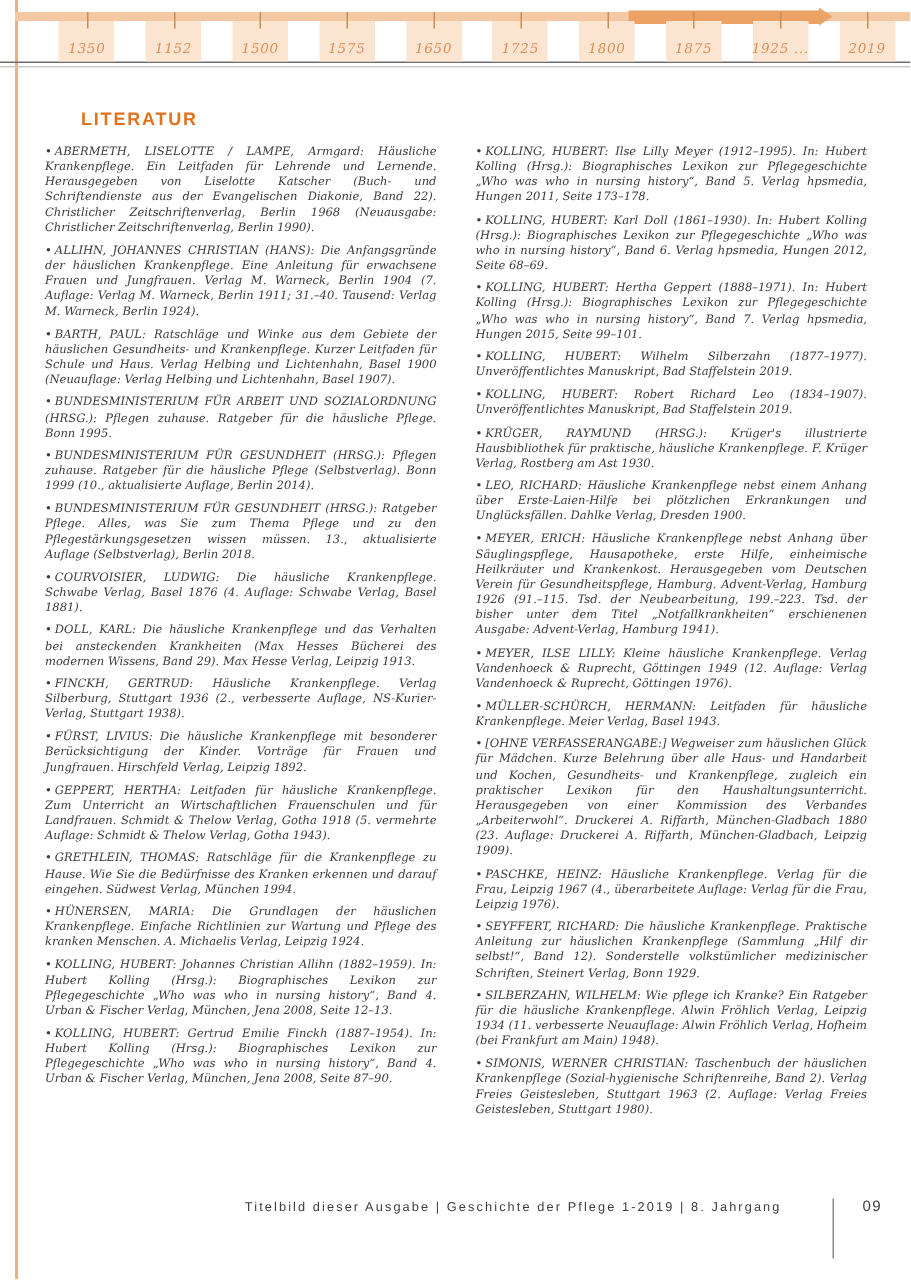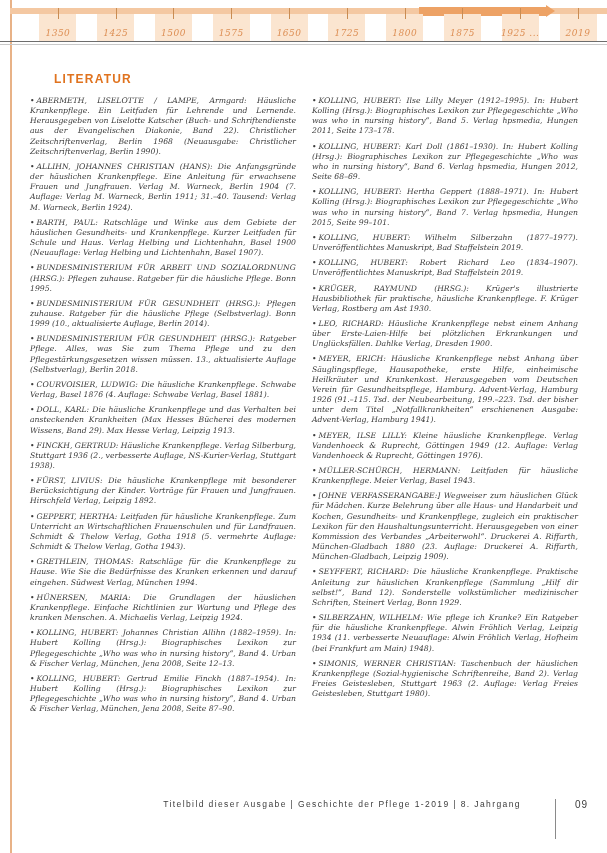--- a/index.html
+++ b/index.html
@@ -19,21 +19,21 @@
   .tl-year{flex:1;position:relative;display:flex;align-items:flex-end;justify-content:center;padding-bottom:3px;}
   .tl-year::before{content:"";position:absolute;left:18%;right:18%;top:0;bottom:0;background:#fbe5d0;z-index:-1;}
   .tick{position:absolute;top:-6px;left:50%;width:1px;height:11px;background:#c98c52;}
   .yr{font-family:"DejaVu Serif",serif;font-style:italic;font-size:9px;color:#dd8f55;letter-spacing:0.5px;}
   .tl-rule-dark{position:absolute;top:41px;left:0;right:0;height:1px;background:#6d6d6d;}
   .tl-rule-light{position:absolute;top:44px;left:0;right:0;height:1px;background:#c9c9c9;}
 
   
   .main{position:absolute;top:72px;left:30px;width:548px;}
   .heading{margin:0 0 10px 24px;font-weight:bold;font-size:12px;letter-spacing:1.2px;color:#e0731f;}
-  .columns{display:flex;gap:16px;}
+  .columns{display:flex;gap:26px;}
   .col{flex:1;min-width:0;}
   .entry{margin:0 0 5px 0;font-family:"DejaVu Serif",serif;font-style:italic;
          font-size:7.7px;line-height:1.32;color:#3b3b3b;text-align:justify;}
   .bullet{margin-right:2px;font-style:normal;}
 
   
   .footer{position:absolute;left:0;right:0;top:799px;height:47px;display:flex;align-items:flex-start;}
   .footer-caption{margin-left:auto;font-size:8.5px;letter-spacing:1.4px;color:#3c3c3c;white-space:nowrap;}
   .footer-divider{width:1px;height:40px;background:#8a8a8a;margin-left:34px;}
   .page-number{width:51px;text-align:center;font-size:10px;letter-spacing:1px;color:#3c3c3c;}
@@ -48,21 +48,21 @@
   <div class="timeline">
     <div class="tl-topbar"></div>
     <div class="tl-highlight"></div>
     <div class="tl-years">
         <div class="tl-year">
         <span class="tick"></span>
         <span class="yr">1350</span>
       </div>
         <div class="tl-year">
         <span class="tick"></span>
-        <span class="yr">1425</span>
+        <span class="yr">1152</span>
       </div>
         <div class="tl-year">
         <span class="tick"></span>
         <span class="yr">1500</span>
       </div>
         <div class="tl-year">
         <span class="tick"></span>
         <span class="yr">1575</span>
       </div>
         <div class="tl-year">
@@ -170,20 +170,23 @@
           <span class="bullet">•</span><span>MEYER, ERICH: Häusliche Krankenpflege nebst Anhang über Säuglingspflege, Hausapotheke, erste Hilfe, einheimische Heilkräuter und Krankenkost. Herausgegeben vom Deutschen Verein für Gesundheitspflege, Hamburg. Advent-Verlag, Hamburg 1926 (91.–115. Tsd. der Neubearbeitung, 199.–223. Tsd. der bisher unter dem Titel „Notfallkrankheiten“ erschienenen Ausgabe: Advent-Verlag, Hamburg 1941).</span>
         </p>
           <p class="entry">
           <span class="bullet">•</span><span>MEYER, ILSE LILLY: Kleine häusliche Krankenpflege. Verlag Vandenhoeck &amp; Ruprecht, Göttingen 1949 (12. Auflage: Verlag Vandenhoeck &amp; Ruprecht, Göttingen 1976).</span>
         </p>
           <p class="entry">
           <span class="bullet">•</span><span>MÜLLER-SCHÜRCH, HERMANN: Leitfaden für häusliche Krankenpflege. Meier Verlag, Basel 1943.</span>
         </p>
           <p class="entry">
           <span class="bullet">•</span><span>[OHNE VERFASSERANGABE:] Wegweiser zum häuslichen Glück für Mädchen. Kurze Belehrung über alle Haus- und Handarbeit und Kochen, Gesundheits- und Krankenpflege, zugleich ein praktischer Lexikon für den Haushaltungsunterricht. Herausgegeben von einer Kommission des Verbandes „Arbeiterwohl“. Druckerei A. Riffarth, München-Gladbach 1880 (23. Auflage: Druckerei A. Riffarth, München-Gladbach, Leipzig 1909).</span>
+        </p>
+          <p class="entry">
+          <span class="bullet">•</span><span>PASCHKE, HEINZ: Häusliche Krankenpflege. Verlag für die Frau, Leipzig 1967 (4., überarbeitete Auflage: Verlag für die Frau, Leipzig 1976).</span>
         </p>
           <p class="entry">
           <span class="bullet">•</span><span>SEYFFERT, RICHARD: Die häusliche Krankenpflege. Praktische Anleitung zur häuslichen Krankenpflege (Sammlung „Hilf dir selbst!“, Band 12). Sonderstelle volkstümlicher medizinischer Schriften, Steinert Verlag, Bonn 1929.</span>
         </p>
           <p class="entry">
           <span class="bullet">•</span><span>SILBERZAHN, WILHELM: Wie pflege ich Kranke? Ein Ratgeber für die häusliche Krankenpflege. Alwin Fröhlich Verlag, Leipzig 1934 (11. verbesserte Neuauflage: Alwin Fröhlich Verlag, Hofheim (bei Frankfurt am Main) 1948).</span>
         </p>
           <p class="entry">
           <span class="bullet">•</span><span>SIMONIS, WERNER CHRISTIAN: Taschenbuch der häuslichen Krankenpflege (Sozial-hygienische Schriftenreihe, Band 2). Verlag Freies Geistesleben, Stuttgart 1963 (2. Auflage: Verlag Freies Geistesleben, Stuttgart 1980).</span>
         </p>

